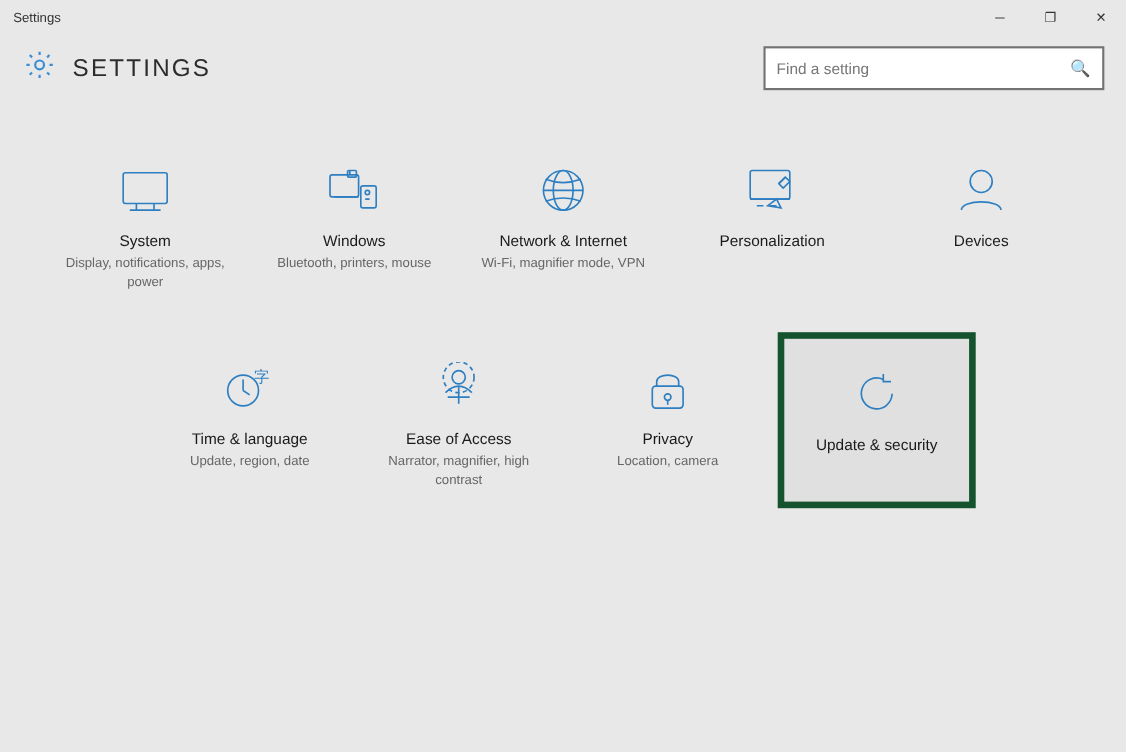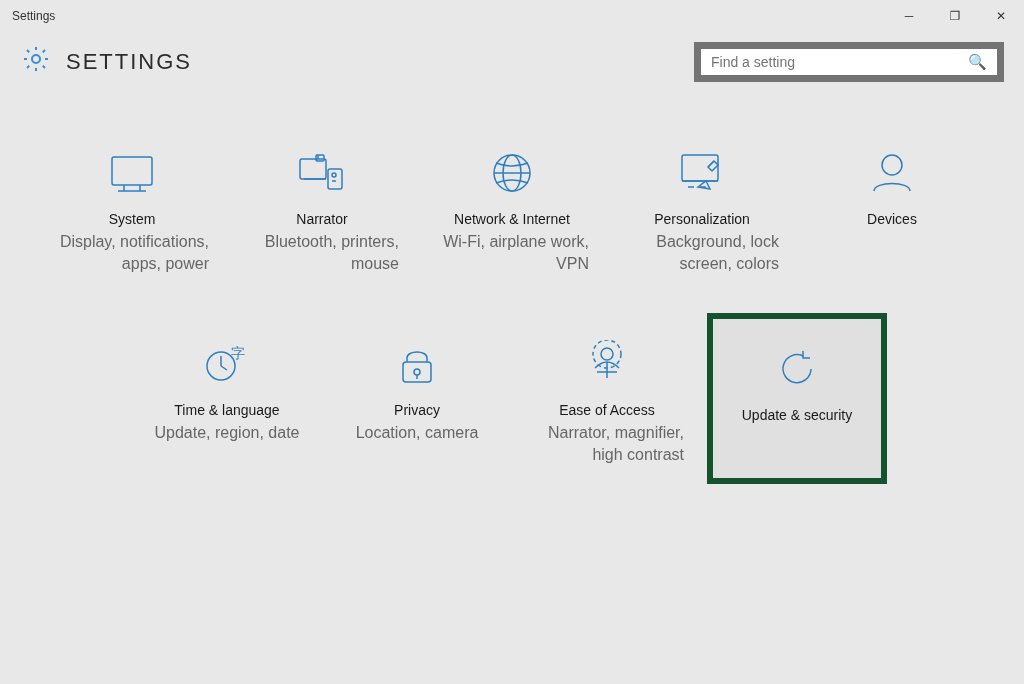--- a/index.html
+++ b/index.html
@@ -66,21 +66,21 @@
     .header-title {
       font-size: 22px;
       font-weight: 300;
       letter-spacing: 2px;
       color: #2c2c2c;
       text-transform: uppercase;
     }
     .search-box {
       display: flex;
       align-items: center;
-      border: 7px solid #737373;
+      border: 2px solid #737373;
       background: white;
       width: 310px;
       height: 40px;
       padding: 0 10px;
     }
     .search-input {
       border: none;
       outline: none;
       background: transparent;
       flex: 1;
@@ -111,21 +111,21 @@
     .settings-tile {
       width: 180px;
       min-height: 160px;
       display: flex;
       flex-direction: column;
       align-items: center;
       padding: 24px 12px 16px;
       cursor: pointer;
       background: transparent;
       border: 1px solid transparent;
-      text-align: right;
+      text-align: center;
       transition: background 0.1s;
     }
     .settings-tile.selected {
       background: #e0e0e0;
       border: 6px solid #14532d;
     }
 
     .tile-icon {
       color: #2e7fc1;
       margin-bottom: 12px;
@@ -143,21 +143,21 @@
       stroke-width: 1.5;
     }
 
     .tile-title {
       font-size: 14px;
       font-weight: 400;
       color: #1a1a1a;
       margin-bottom: 4px;
     }
     .tile-subtitle {
-      font-size: 16px;
+      font-size: 12px;
       color: #666;
       line-height: 1.4;
     }
   </style>
 </head>
 <body>
 
 <div class="title-bar">
   <span class="title-bar-text">Settings</span>
   <div class="title-bar-controls">
@@ -202,50 +202,49 @@
           <svg viewBox="0 0 48 48">
             <rect x="2" y="10" width="26" height="20" rx="2"></rect>
             <rect x="30" y="20" width="14" height="20" rx="2"></rect>
             <line x1="6" y1="30" x2="28" y2="30"></line>
             <rect x="18" y="6" width="8" height="6" rx="1"></rect>
             <line x1="20" y1="6" x2="20" y2="10"></line>
             <circle cx="36" cy="26" r="2"></circle>
             <line x1="34" y1="32" x2="38" y2="32"></line>
           </svg>
         </div>
-        <div class="tile-title">Narrator</div>
+        <div class="tile-title">Windows</div>
         <div class="tile-subtitle">Bluetooth, printers, mouse</div>
       </div>
       <div class="settings-tile">
         <div class="tile-icon">
           <svg viewBox="0 0 48 48">
             <circle cx="24" cy="24" r="18"></circle>
             <ellipse cx="24" cy="24" rx="9" ry="18"></ellipse>
             <line x1="6" y1="24" x2="42" y2="24"></line>
             <path d="M8 14 Q24 20 40 14"></path>
             <path d="M8 34 Q24 28 40 34"></path>
           </svg>
         </div>
         <div class="tile-title">Network &amp; Internet</div>
-        <div class="tile-subtitle">Wi-Fi, airplane work, VPN</div>
+        <div class="tile-subtitle">Wi-Fi, magnifier mode, VPN</div>
       </div>
       <div class="settings-tile">
         <div class="tile-icon">
           <svg viewBox="0 0 48 48">
             <rect x="4" y="6" width="36" height="26" rx="2"></rect>
             <line x1="4" y1="32" x2="40" y2="32"></line>
             <path d="M28 32 L32 40 L20 38 Z"></path>
             <path d="M10 38 L16 38"></path>
             <path d="M22 38 L28 38"></path>
             <path d="M30 18 L36 12 L40 16 L34 22 Z" stroke-linejoin="round"></path>
             <line x1="30" y1="18" x2="36" y2="12"></line>
           </svg>
         </div>
         <div class="tile-title">Personalization</div>
-        <div class="tile-subtitle">Background, lock screen, colors</div>
       </div>
       <div class="settings-tile">
         <div class="tile-icon">
           <svg viewBox="0 0 48 48">
             <circle cx="24" cy="16" r="10"></circle>
             <path d="M6 42 C6 32 42 32 42 42"></path>
           </svg>
         </div>
         <div class="tile-title">Devices</div>
       </div>
@@ -255,46 +254,46 @@
         <div class="tile-icon">
           <svg viewBox="0 0 48 48">
             <circle cx="18" cy="26" r="14"></circle>
             <line x1="18" y1="16" x2="18" y2="26"></line>
             <line x1="18" y1="26" x2="24" y2="30"></line>
             <text x="28" y="18" font-size="14" stroke="none" fill="#2e7fc1" font-family="sans-serif">字</text>
           </svg>
         </div>
         <div class="tile-title">Time &amp; language</div>
         <div class="tile-subtitle">Update, region, date</div>
-      </div>
-      <div class="settings-tile">
-        <div class="tile-icon">
-          <svg viewBox="0 0 48 48">
-            <path d="M14 22 L14 18 C14 10 34 10 34 18 L34 22"></path>
-            <rect x="10" y="22" width="28" height="20" rx="3"></rect>
-            <circle cx="24" cy="32" r="3"></circle>
-            <line x1="24" y1="35" x2="24" y2="39"></line>
-          </svg>
-        </div>
-        <div class="tile-title">Privacy</div>
-        <div class="tile-subtitle">Location, camera</div>
       </div>
       <div class="settings-tile">
         <div class="tile-icon">
           <svg viewBox="0 0 48 48">
             <circle cx="24" cy="14" r="6" stroke-dasharray="none"></circle>
             <path d="M12 28 C12 28 18 22 24 22 C30 22 36 28 36 28"></path>
             <line x1="24" y1="22" x2="24" y2="38"></line>
             <line x1="14" y1="32" x2="34" y2="32"></line>
             <circle cx="24" cy="14" r="14" stroke-dasharray="4 3"></circle>
           </svg>
         </div>
         <div class="tile-title">Ease of Access</div>
         <div class="tile-subtitle">Narrator, magnifier, high contrast</div>
       </div>
+      <div class="settings-tile">
+        <div class="tile-icon">
+          <svg viewBox="0 0 48 48">
+            <path d="M14 22 L14 18 C14 10 34 10 34 18 L34 22"></path>
+            <rect x="10" y="22" width="28" height="20" rx="3"></rect>
+            <circle cx="24" cy="32" r="3"></circle>
+            <line x1="24" y1="35" x2="24" y2="39"></line>
+          </svg>
+        </div>
+        <div class="tile-title">Privacy</div>
+        <div class="tile-subtitle">Location, camera</div>
+      </div>
       <div class="settings-tile selected">
         <div class="tile-icon">
           <svg viewBox="0 0 48 48">
             <path d="M38 24 A14 14 0 1 1 30 11" fill="none"></path>
             <polyline points="30,6 30,13 37,13"></polyline>
           </svg>
         </div>
         <div class="tile-title">Update &amp; security</div>
       </div>
     </div>

